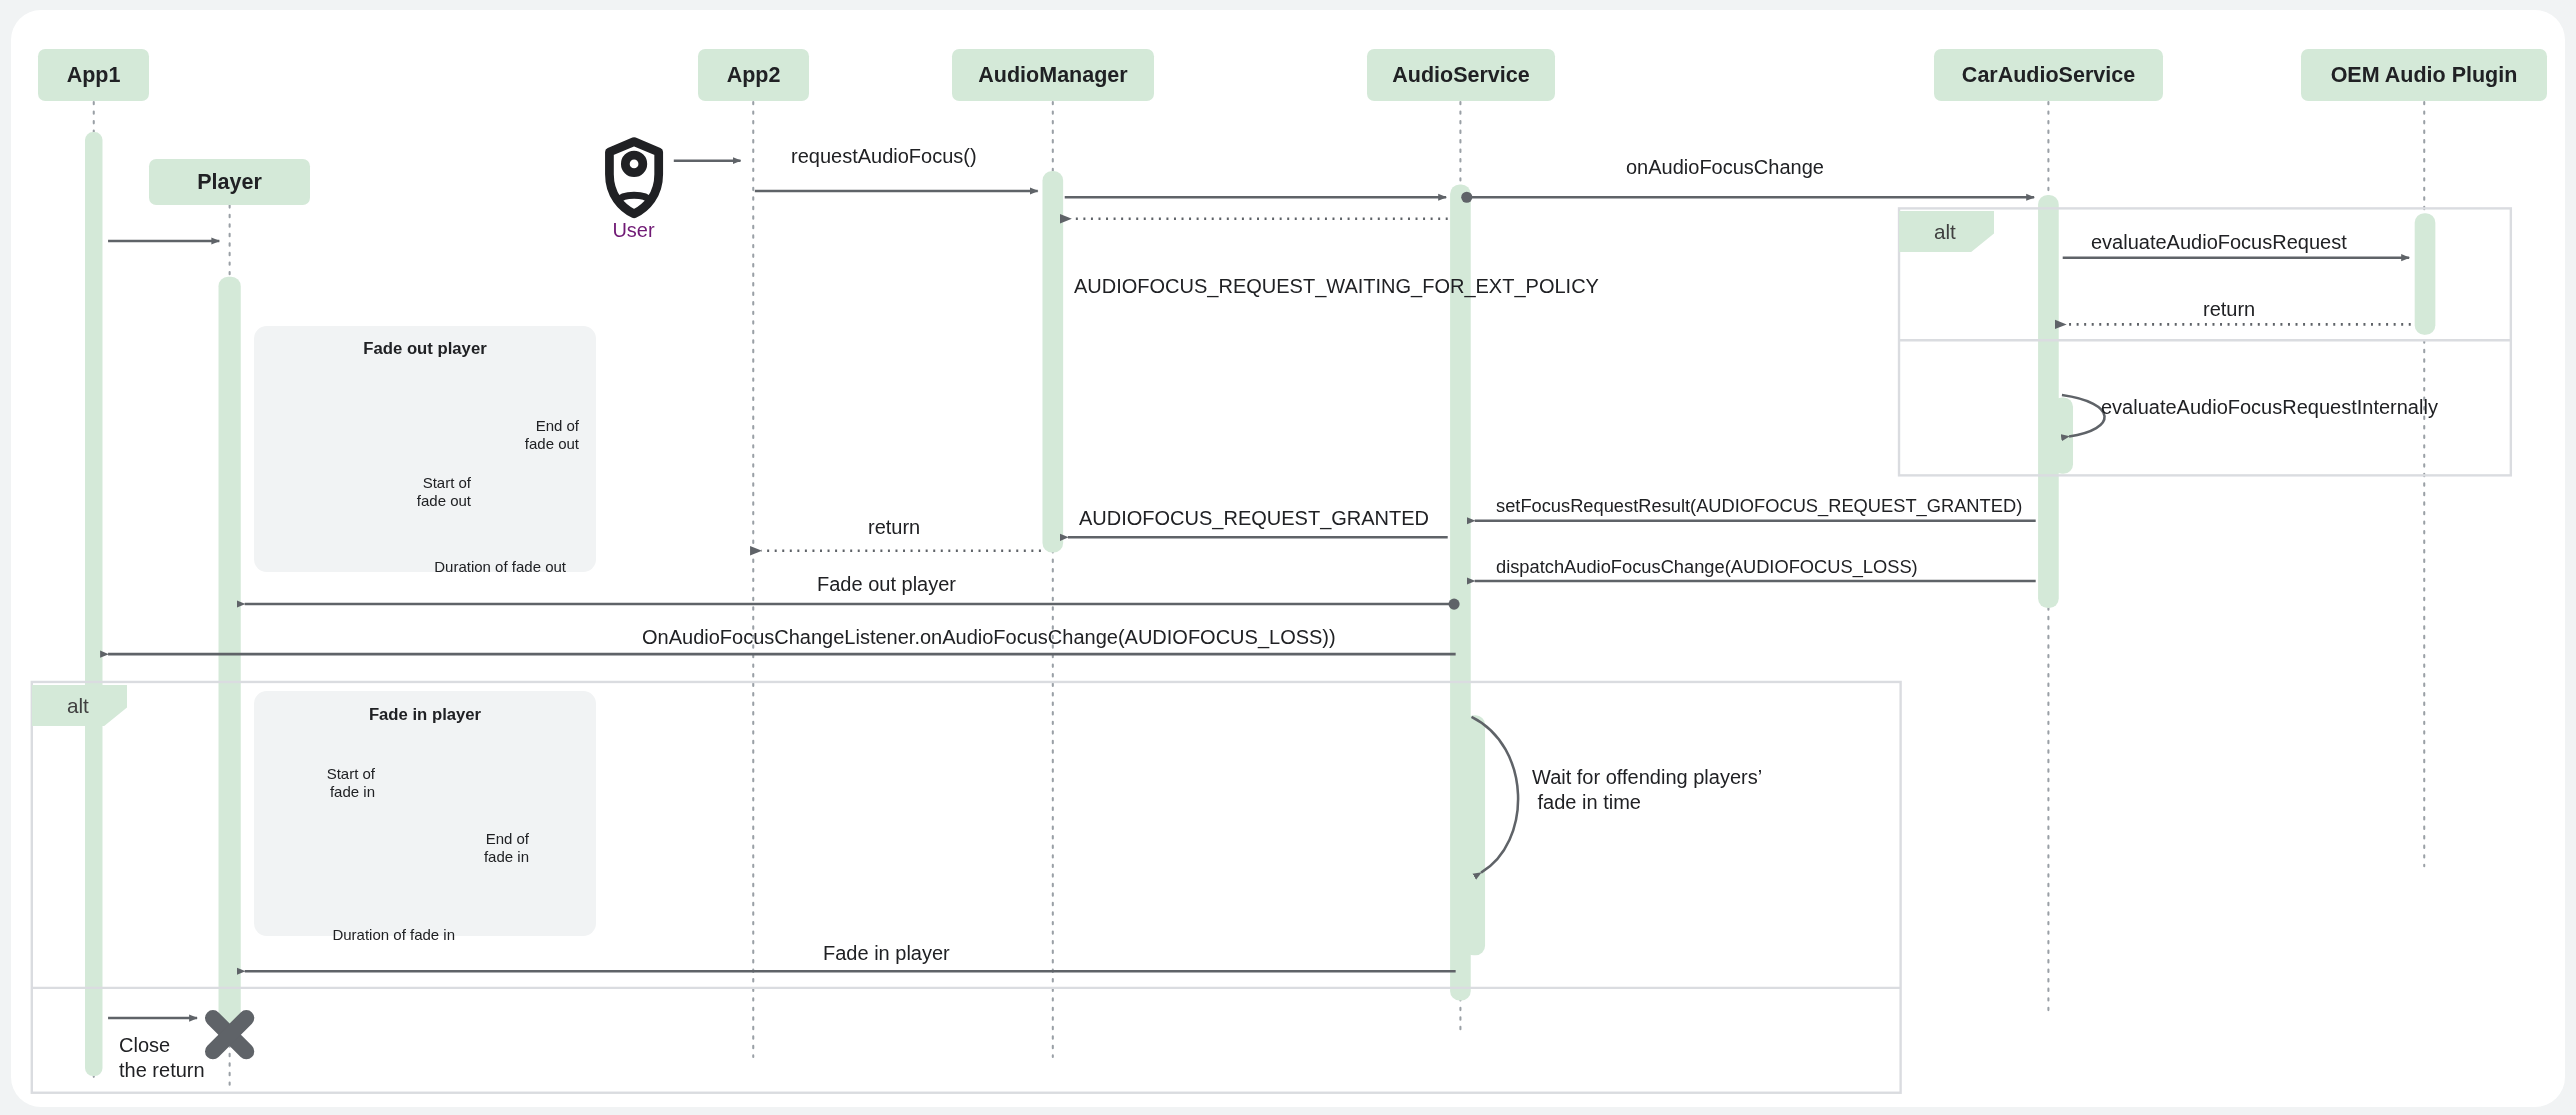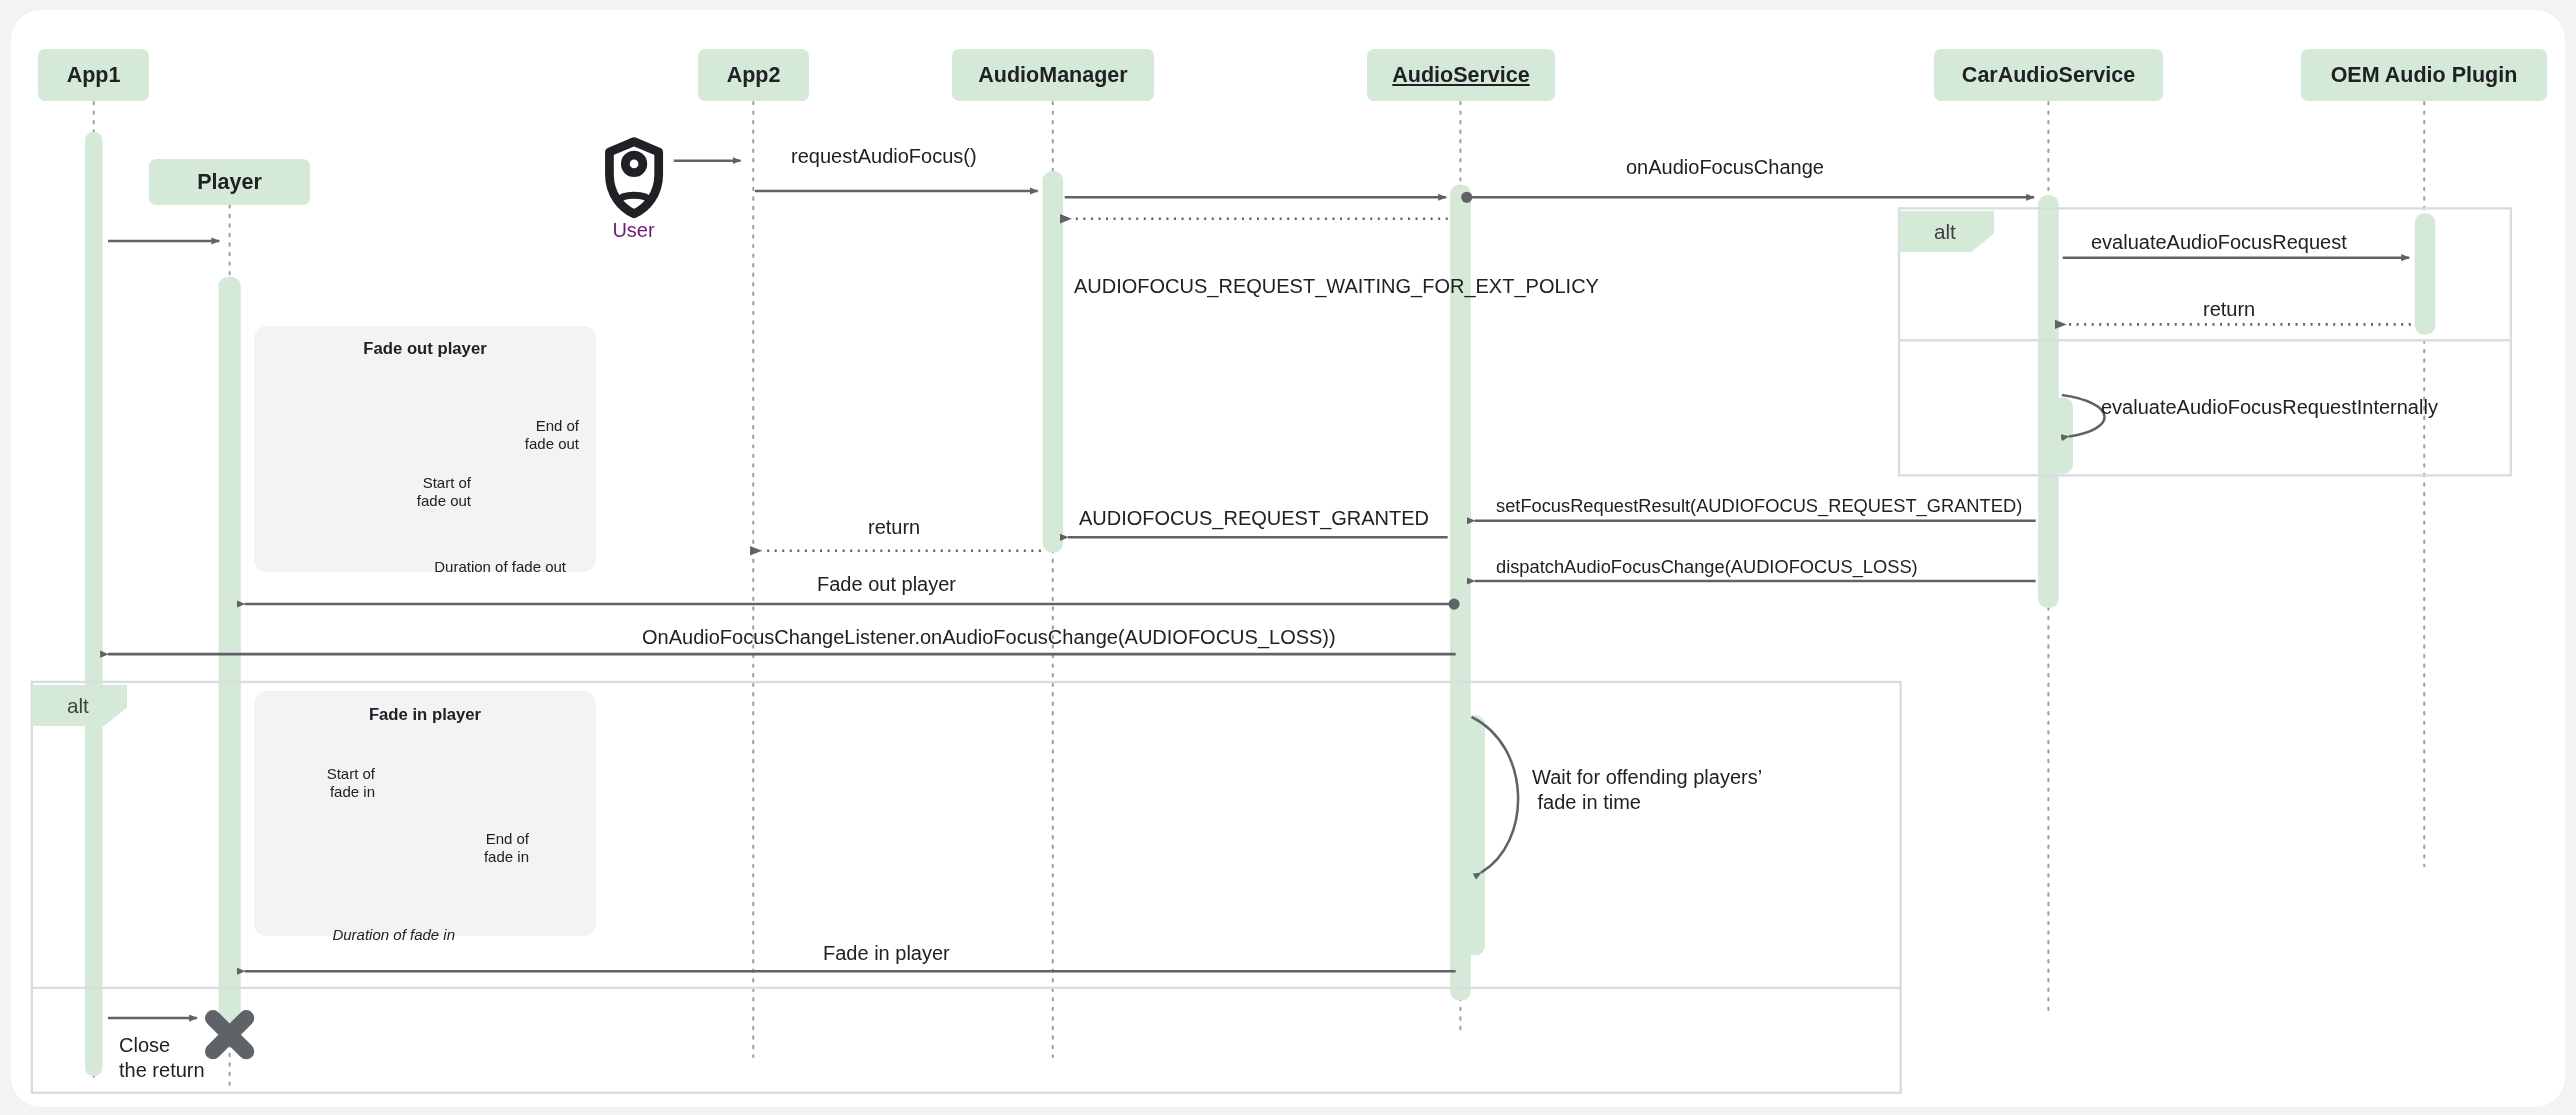--- a/index.html
+++ b/index.html
@@ -172,21 +172,21 @@
   </div>
   <div class="lifeline-box" style="left:149px;top:159px;width:161px;height:46px;">
     <span>Player</span>
   </div>
   <div class="lifeline-box" style="left:698px;top:49px;width:111px;height:52px;">
     <span>App2</span>
   </div>
   <div class="lifeline-box" style="left:952px;top:49px;width:202px;height:52px;">
     <span>AudioManager</span>
   </div>
-  <div class="lifeline-box" style="left:1367px;top:49px;width:188px;height:52px;text-decoration:underline;">
+  <div class="lifeline-box" style="left:1367px;top:49px;width:188px;height:52px;">
     <span>AudioService</span>
   </div>
   <div class="lifeline-box" style="left:1934px;top:49px;width:229px;height:52px;">
     <span>CarAudioService</span>
   </div>
   <div class="lifeline-box" style="left:2301px;top:49px;width:246px;height:52px;">
     <span>OEM Audio Plugin</span>
   </div>
 
   <div class="actor-label" style="left:586px;top:219px;width:95px;">User</div>
@@ -237,15 +237,15 @@
   <div class="inset-note" style="left:450px;top:417px;width:129px;">End of
 fade out</div>
   <div class="inset-note" style="left:359px;top:558px;width:207px;">Duration of fade out</div>
 
   <div class="inset" style="left:254px;top:691px;width:342px;height:245px;"></div>
   <div class="inset-title" style="left:254px;top:705px;width:342px;">Fade in player</div>
   <div class="inset-note" style="left:230px;top:765px;width:145px;">Start of
 fade in</div>
   <div class="inset-note" style="left:397px;top:830px;width:132px;">End of
 fade in</div>
-  <div class="inset-note" style="left:253px;top:926px;width:202px;font-style:italic;">Duration of fade in</div>
+  <div class="inset-note" style="left:253px;top:926px;width:202px;">Duration of fade in</div>
 </div>
 
 
 </body></html>

